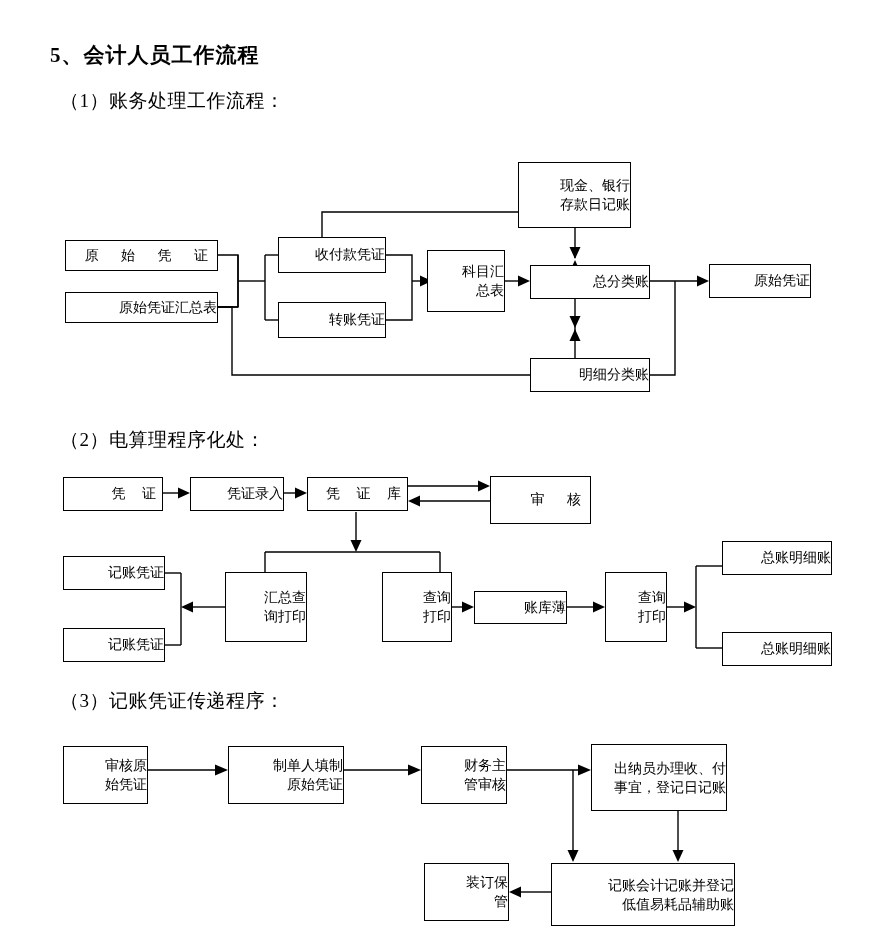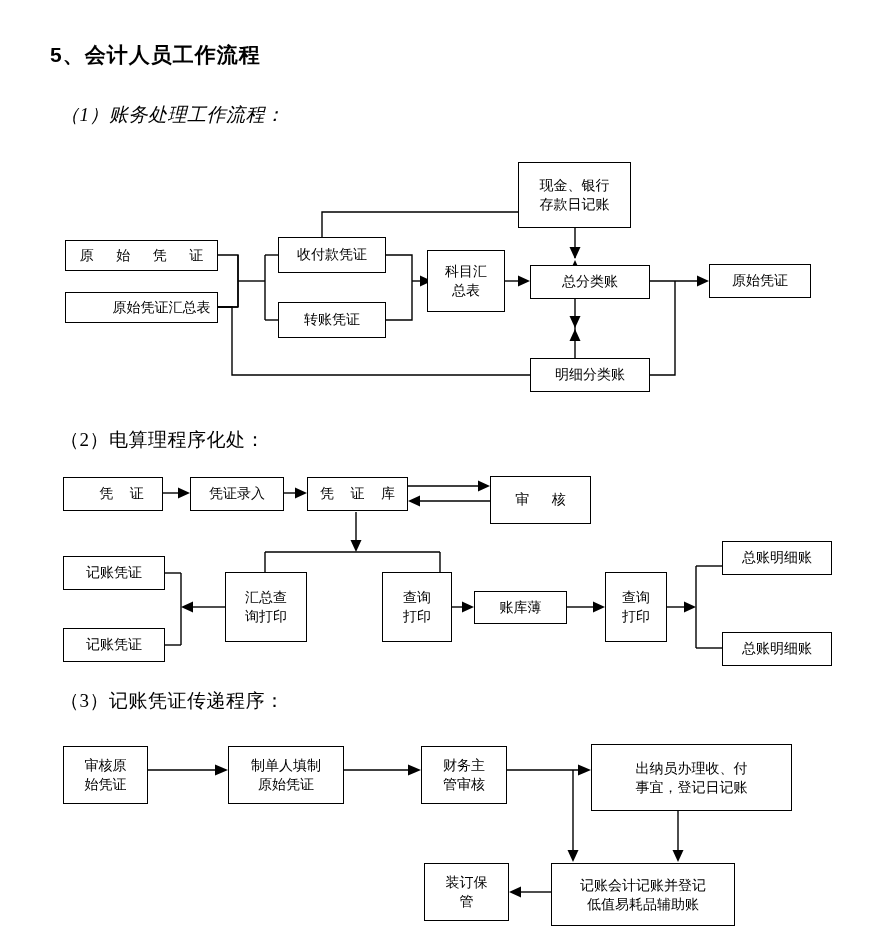--- a/index.html
+++ b/index.html
@@ -6,36 +6,36 @@
   body{
     width:872px;height:941px;position:relative;overflow:hidden;
     font-family:"Liberation Serif","DejaVu Serif",serif;
     color:#000000;
   }
   .page{position:absolute;left:0;top:0;width:872px;height:941px;}
 
   .h-title{
     position:absolute;left:50px;top:41px;
     font-size:21px;font-weight:bold;letter-spacing:1px;
-    font-family:Liberation Sans, sans-serif;
+    font-family:Liberation Serif, serif;
     white-space:nowrap;
   }
   .sec-title{
     position:absolute;
     font-size:19px;letter-spacing:0.5px;
     font-family:"Liberation Serif","DejaVu Serif",serif;
     white-space:nowrap;
   }
 
   
   .box{
     position:absolute;box-sizing:border-box;
     border:1px solid #000;background:#fff;
     display:flex;flex-direction:column;
-    align-items:center;justify-content:center;
+    align-items:flex-end;justify-content:center;
     font-family:"DejaVu Sans","Liberation Sans",sans-serif;
     font-size:14px;line-height:1.28;
     text-align:center;white-space:nowrap;
     z-index:3;
   }
   .box.two-line{line-height:1.35;}
   .box .ln{display:block;}
   .sp{letter-spacing:6px;text-indent:6px;}
   .sp2{letter-spacing:9px;text-indent:9px;}
 
@@ -43,21 +43,21 @@
   svg.conn line, svg.conn path, svg.conn polyline{stroke:#000;stroke-width:1.4;fill:none;}
   svg.conn polygon{fill:#000;stroke:none;}
 </style>
 </head>
 <body>
 
 <div class="page">
 
   <div class="h-title">5、会计人员工作流程</div>
 
-  <div class="sec-title" style="left:60px;top:102px;font-style:italic;">（1）账务处理工作流程：</div>
+  <div class="sec-title" style="left:60px;top:88px;">（1）账务处理工作流程：</div>
 
   <svg class="conn">
 
     <polyline points="218,255 238,255 238,307 218,307"></polyline>
 
     <line x1="238" y1="255" x2="238" y2="307"></line>
 
     <line x1="238" y1="281" x2="265" y2="281"></line>
 
     <polyline points="265,255 265,320"></polyline>
@@ -235,21 +235,21 @@
     <span class="ln">始凭证</span>
   </div>
   <div class="box two-line" style="left:228px;top:746px;width:116px;height:58px;">
     <span class="ln">制单人填制</span>
     <span class="ln">原始凭证</span>
   </div>
   <div class="box two-line" style="left:421px;top:746px;width:86px;height:58px;">
     <span class="ln">财务主</span>
     <span class="ln">管审核</span>
   </div>
-  <div class="box two-line" style="left:591px;top:744px;width:201px;height:67px;">
+  <div class="box two-line" style="left:591px;top:744px;width:136px;height:67px;">
     <span class="ln">出纳员办理收、付</span>
     <span class="ln">事宜，登记日记账</span>
   </div>
   <div class="box two-line" style="left:424px;top:863px;width:85px;height:58px;">
     <span class="ln">装订保</span>
     <span class="ln">管</span>
   </div>
   <div class="box two-line" style="left:551px;top:863px;width:184px;height:63px;">
     <span class="ln">记账会计记账并登记</span>
     <span class="ln">低值易耗品辅助账</span>

